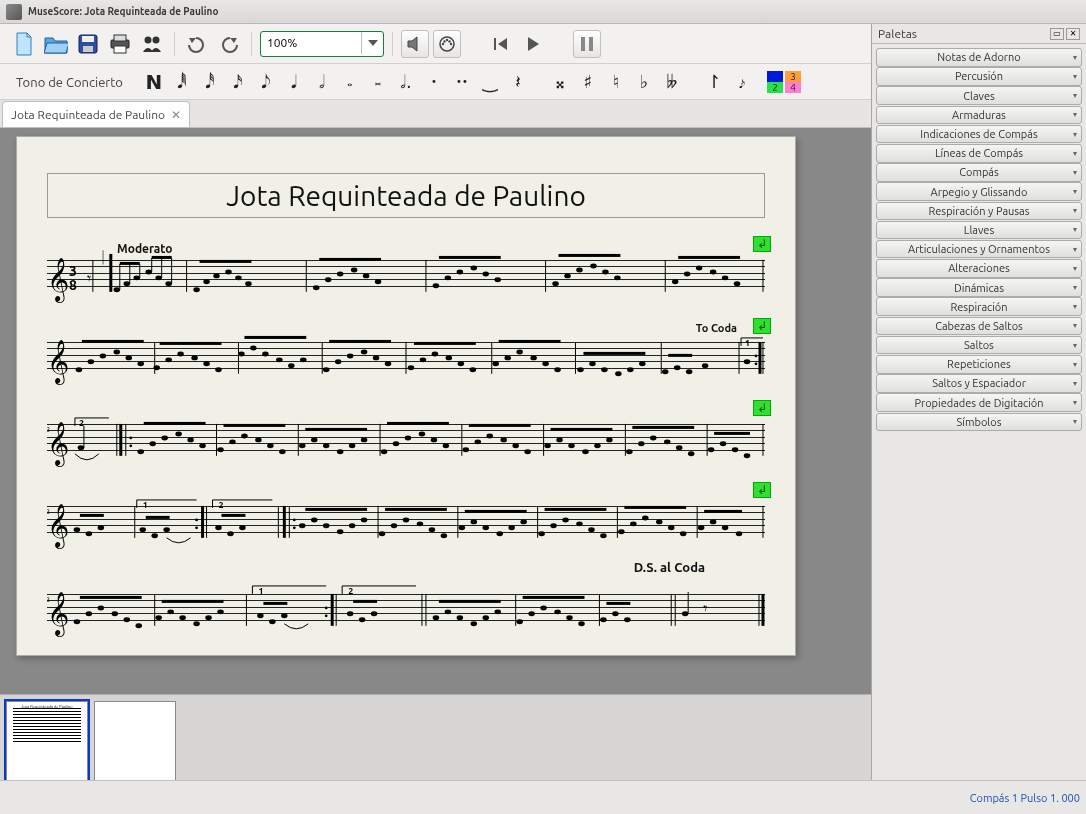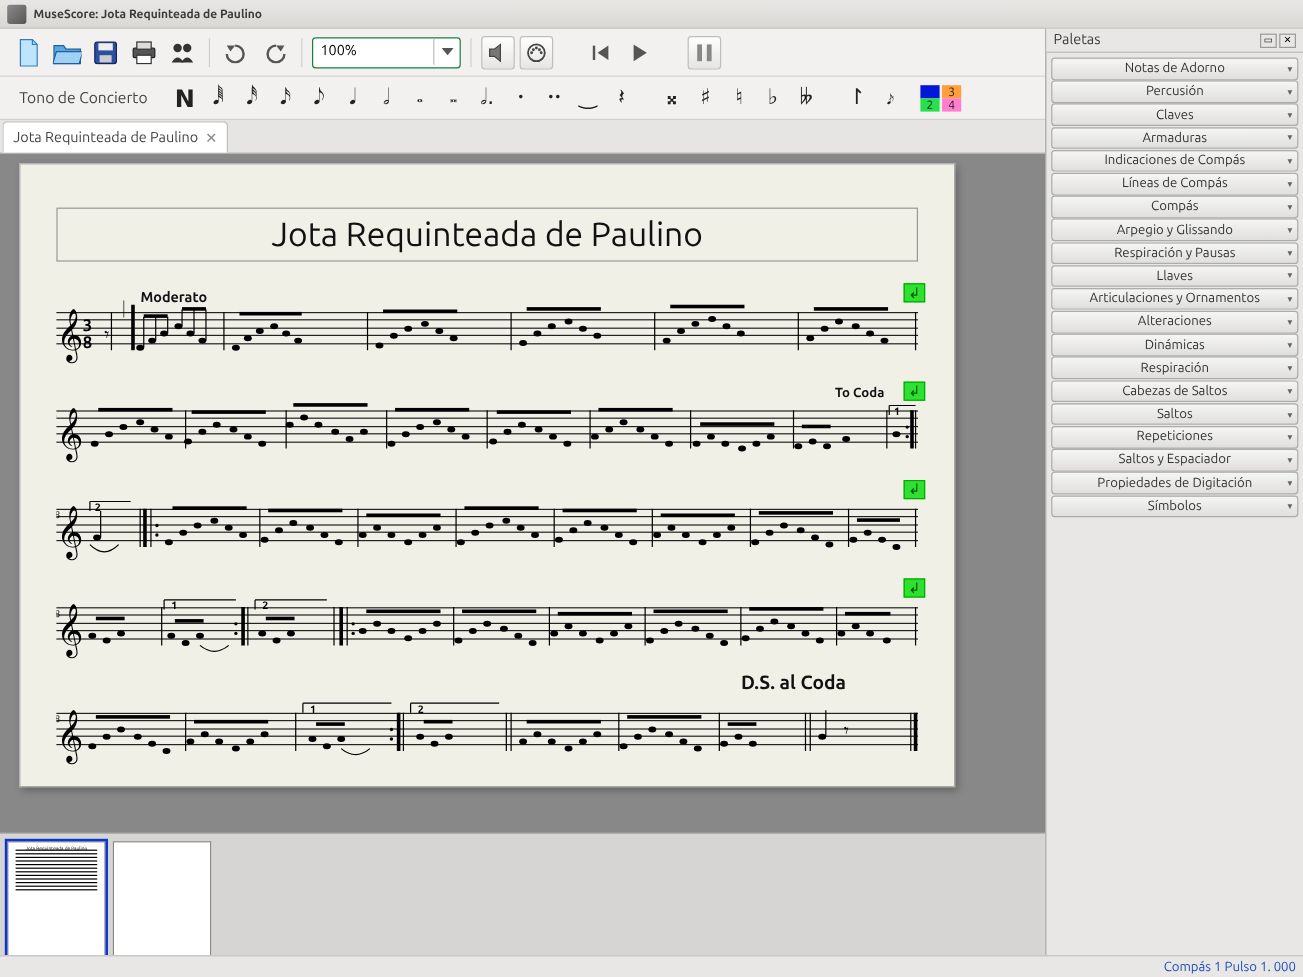--- a/index.html
+++ b/index.html
@@ -35,38 +35,38 @@
 .canvas-wrap { flex: 1 1 auto; background: #888; position: relative; overflow: hidden; }
 .page { background: #f0f0e6; border: 1px solid #aaa; position: absolute; top: 8px; left: 16px; width: 780px; height: 520px; box-shadow: 2px 3px 6px rgba(0,0,0,.25); padding: 18px 30px; font-family: Georgia, "Times New Roman", serif; color: #111; }
 .score-title-frame { border: 1px solid #999; padding: 6px 10px; margin: 18px 0 14px; }
 .score-title { text-align: center; font-size: 28px; font-weight: 400; }
 .staff { height: 78px; position: relative; margin-bottom: 4px; }
 .staff .lines { position: absolute; left: 0; top: 28px; width: 100%; height: 32px; }
 .staff .lines div { height: 6.38px; border-top: 1px solid #222; }
 .staff svg { position: absolute; inset: 0; }
 .tempo { position: absolute; left: 58px; top: 10px; font-size: 12px; font-weight: bold; margin-left: 12px; }
 .tocoda { position: absolute; right: 28px; top: 8px; font-size: 11px; font-weight: bold; }
-.dscoda { position: absolute; right: 60px; top: -6px; font-size: 16px; font-weight: bold; }
+.dscoda { position: absolute; right: 60px; top: -6px; font-size: 13px; font-weight: bold; }
 .sysflag { position: absolute; right: -6px; top: 4px; width: 18px; height: 16px; background: #30e030; border: 1px solid #0a0; display: flex; align-items: center; justify-content: center; font-size: 12px; color: #050; }
 
 .thumbs { height: 120px; background: #d6d5d3; border-top: 1px solid #b0b0ae; display: flex; align-items: flex-start; padding: 6px; gap: 6px; }
 .thumb { width: 82px; height: 106px; background: #fff; border: 1px solid #888; position: relative; }
 .thumb.current { outline: 2px solid #0a36d1; box-shadow: 2px 0 0 #0a36d1, 0 2px 0 #0a36d1; }
 .thumb .mini { position: absolute; top: 6px; left: 6px; right: 6px; height: 52px; }
 .thumb .mini div { border-top: 1px solid #000; height: 3px; }
 .thumb .minititle { position: absolute; top: 2px; left: 0; right: 0; text-align:center; font-size:4px; }
 
 .palettes-header { height: 20px; background: #e8e7e5; display: flex; align-items: center; padding: 0 6px; border-bottom: 1px solid #b8b8b6; }
 .palettes-header .title { font-size: 12px; color: #3a3a38; flex: 1; }
 .palettes-header .hbtn { width: 14px; height: 12px; border: 1px solid #999; margin-left: 2px; font-size: 8px; display: flex; align-items: center; justify-content: center; }
 .palette-list { padding: 4px 4px; }
 .palette-item { height: 18.6px; border: 1px solid #acacaa; border-radius: 3px; background: linear-gradient(#f5f5f3,#e0dfdd); display: flex; align-items: center; justify-content: center; position: relative; font-size: 11px; color: #333; margin-bottom: 0.6px; cursor: pointer; }
 .palette-item .chev { position: absolute; right: 4px; font-size: 8px; color: #666; }
 
-.statusbar { position: fixed; bottom: 0; right: 0; height: 18px; width: 100%; background: #e8e7e5; border-top: 1px solid #c0c0be; display: flex; align-items: center; justify-content: flex-end; padding: 0 6px; font-size: 11px; color: #1c4fbb; font-family: monospace; }
+.statusbar { position: fixed; bottom: 0; right: 0; height: 34px; width: 100%; background: #e8e7e5; border-top: 1px solid #c0c0be; display: flex; align-items: center; justify-content: flex-end; padding: 0 6px; font-size: 11px; color: #1c4fbb; font-family: monospace; }
 </style>
 </head>
 <body>
 
 <div class="titlebar">
   <div class="icon"></div>
   <div class="title">MuseScore: Jota Requinteada de Paulino</div>
 </div>
 
 <div class="main-area">

